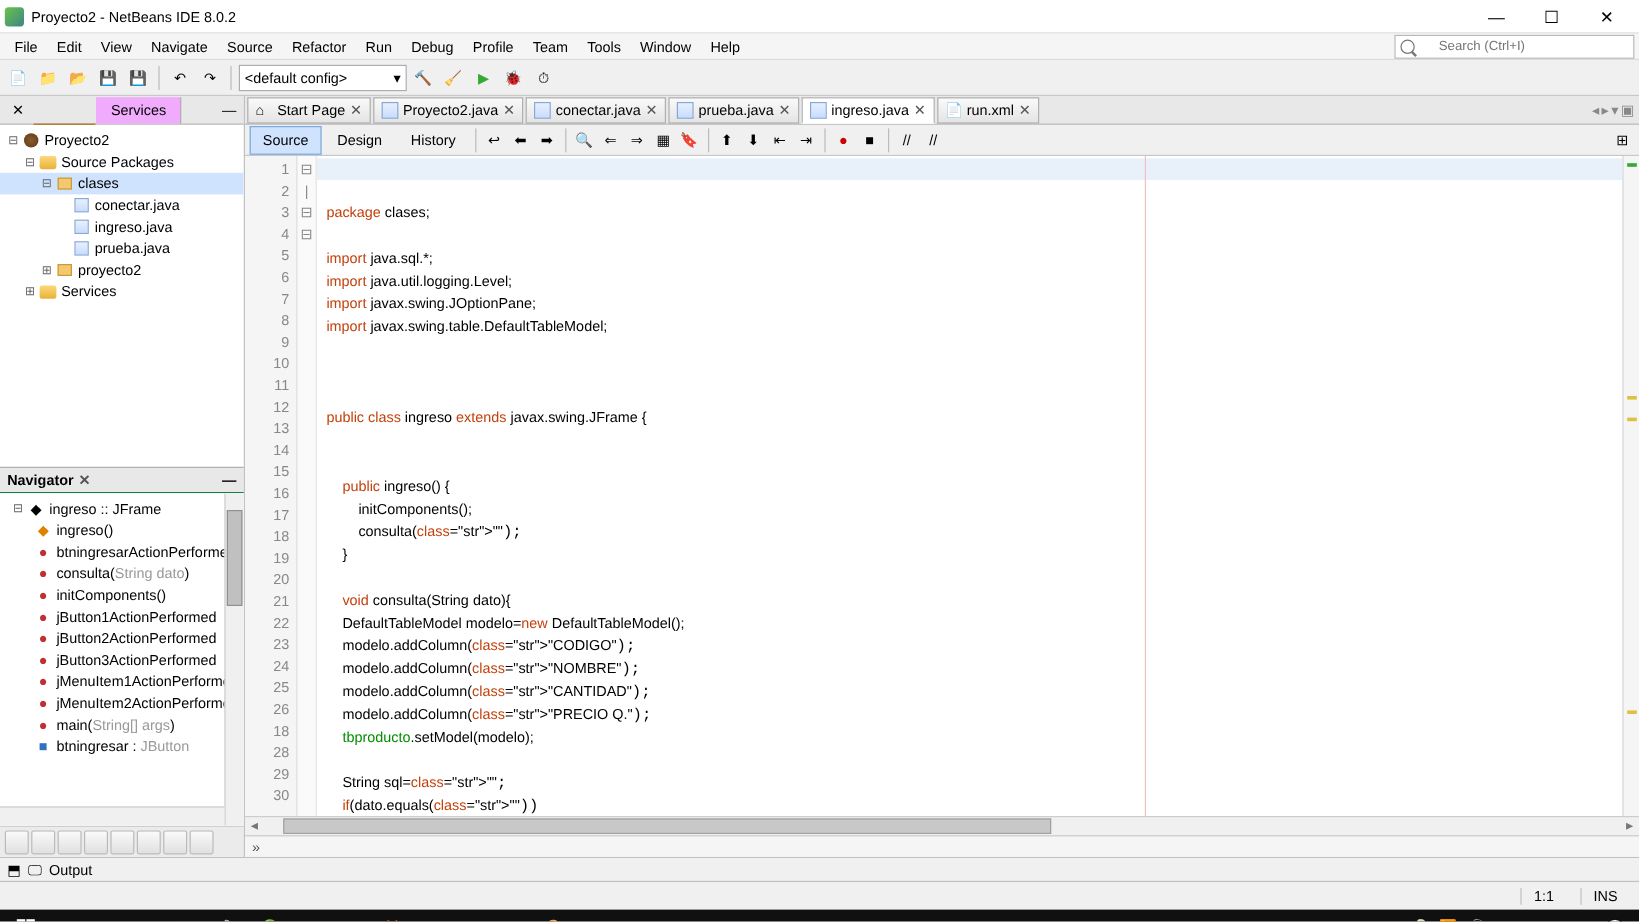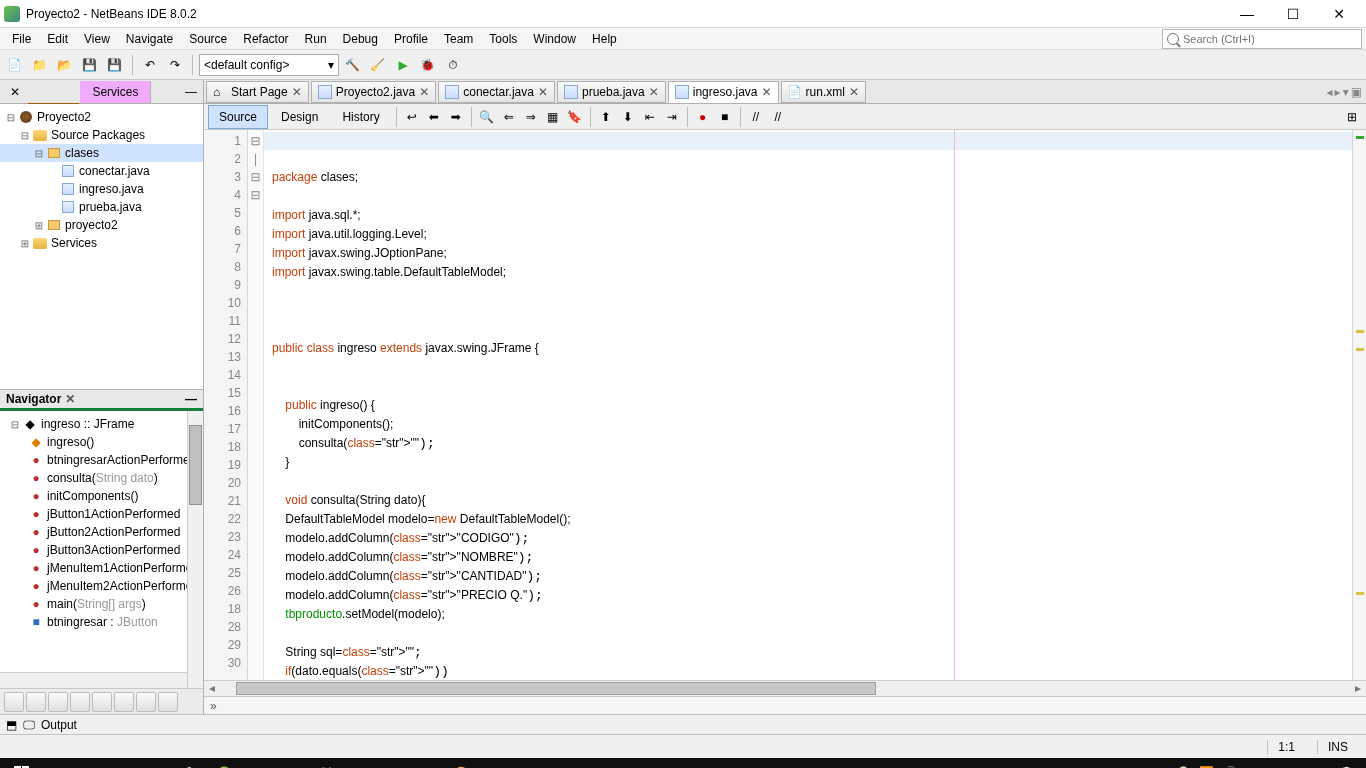--- a/index.html
+++ b/index.html
@@ -8,21 +8,21 @@
 
 .titlebar { display: flex; align-items: center; height: 28px; padding: 0 4px; background: #fff; border-bottom: 1px solid #d8d8d8; }
 .titlebar .app-icon { width: 16px; height: 16px; background: linear-gradient(135deg,#6cc24a,#3b8686); border-radius: 3px; margin-right: 6px; }
 .titlebar .title { flex: 0 0 auto; }
 .titlebar .spacer { flex: 1; }
 .titlebar .win-btn { width: 46px; height: 28px; display: flex; align-items: center; justify-content: center; font-size: 14px; }
 
 
 .menubar { display: flex; align-items: center; height: 22px; padding: 0 4px; background: #f5f5f5; border-bottom: 1px solid #dcdcdc; }
 .menubar .menu { padding: 3px 8px; }
-.menubar .search-box { margin-left: auto; display: flex; align-items: center; border: 1px solid #b8b8b8; background: #fff; height: 20px; width: 200px; padding: 0 4px; }
+.menubar .search-box { margin-left: auto; display: flex; align-items: center; border: 1px solid #b8b8b8; background: #fff; height: 20px; width: 200px; padding: 0 4px; gap: 16px; }
 .menubar .search-box input { border: none; outline: none; flex: 1; font-size: 11px; }
 .mag { width:12px; height:12px; border:1.5px solid #777; border-radius:50%; position:relative; margin-right:4px; }
 .mag:after { content:""; position:absolute; width:5px; height:1.5px; background:#777; transform:rotate(45deg); bottom:-2px; right:-3px; }
 
 
 .toolbar { display:flex; align-items:center; height:30px; padding:2px 4px; background:#f0f0f0; border-bottom:1px solid #c8c8c8; gap:3px; }
 .tbtn { width:22px; height:22px; display:flex; align-items:center; justify-content:center; border:1px solid transparent; }
 .tsep { width:1px; height:20px; background:#bbb; margin:0 3px; }
 .config-select { height:22px; border:1px solid #abadb3; background:#fff; padding:0 4px; min-width:140px; display:flex; align-items:center; justify-content:space-between; }
 
@@ -38,21 +38,21 @@
 .tree { flex:1; overflow:auto; background:#fff; font-size:12px; padding:4px 0; }
 .tree-row { display:flex; align-items:center; height:18px; padding-left:4px; white-space:nowrap; }
 .tree-row.sel { background:#cfe3ff; }
 .tw { width:14px; text-align:center; color:#666; font-size:10px; }
 .ticon { width:16px; height:14px; margin-right:3px; display:inline-flex; align-items:center; justify-content:center; }
 .folder { background:linear-gradient(#fdd87a,#e8b23a); border-radius:2px; width:14px; height:11px; }
 .pkg { background:#f5c76e; border:1px solid #c89b3c; width:12px; height:10px; }
 .java-file { background:linear-gradient(#e8f0ff,#c8dcff); border:1px solid #88a8d8; width:12px; height:12px; }
 .coffee { width:12px; height:12px; background:radial-gradient(circle,#8b5a2b,#5d3a1a); border-radius:50%; }
 
-.navigator-head { display:flex; align-items:center; height:22px; background:#e8e8e8; border-top:1px solid #b0b0b0; border-bottom:3px solid #15803d; padding:0 6px; font-weight:bold; }
+.navigator-head { display:flex; align-items:center; height:22px; background:#e8e8e8; border-top:1px solid #b0b0b0; border-bottom:1px solid #15803d; padding:0 6px; font-weight:bold; }
 .navigator-head .close { margin-left:4px; color:#555; }
 .navigator-head .minimize { margin-left:auto; }
 .nav-filter { display:flex; align-items:center; height:22px; background:#f0f0f0; border-bottom:1px solid #c8c8c8; padding:0 4px; gap:4px; }
 .nav-filter select { height:18px; font-size:11px; }
 .nav-tree { flex:1; overflow:auto; background:#fff; position:relative; }
 .nav-tree .scrollbar-y { position:absolute; right:0; top:0; width:16px; height:100%; background:#f0f0f0; border-left:1px solid #ccc; }
 .nav-tree .scrollbar-y .thumb { background:#c0c0c0; border:1px solid #909090; }
 .nav-tree .scrollbar-x { position:absolute; left:0; bottom:0; height:16px; right:16px; background:#f0f0f0; border-top:1px solid #ccc; }
 .nav-bottom { height:26px; background:#ebebeb; border-top:1px solid #c8c8c8; display:flex; align-items:center; padding:0 4px; gap:2px; }
 .nbtn { width:20px; height:20px; border:1px solid #bbb; background:linear-gradient(#fafafa,#e0e0e0); border-radius:2px; }

